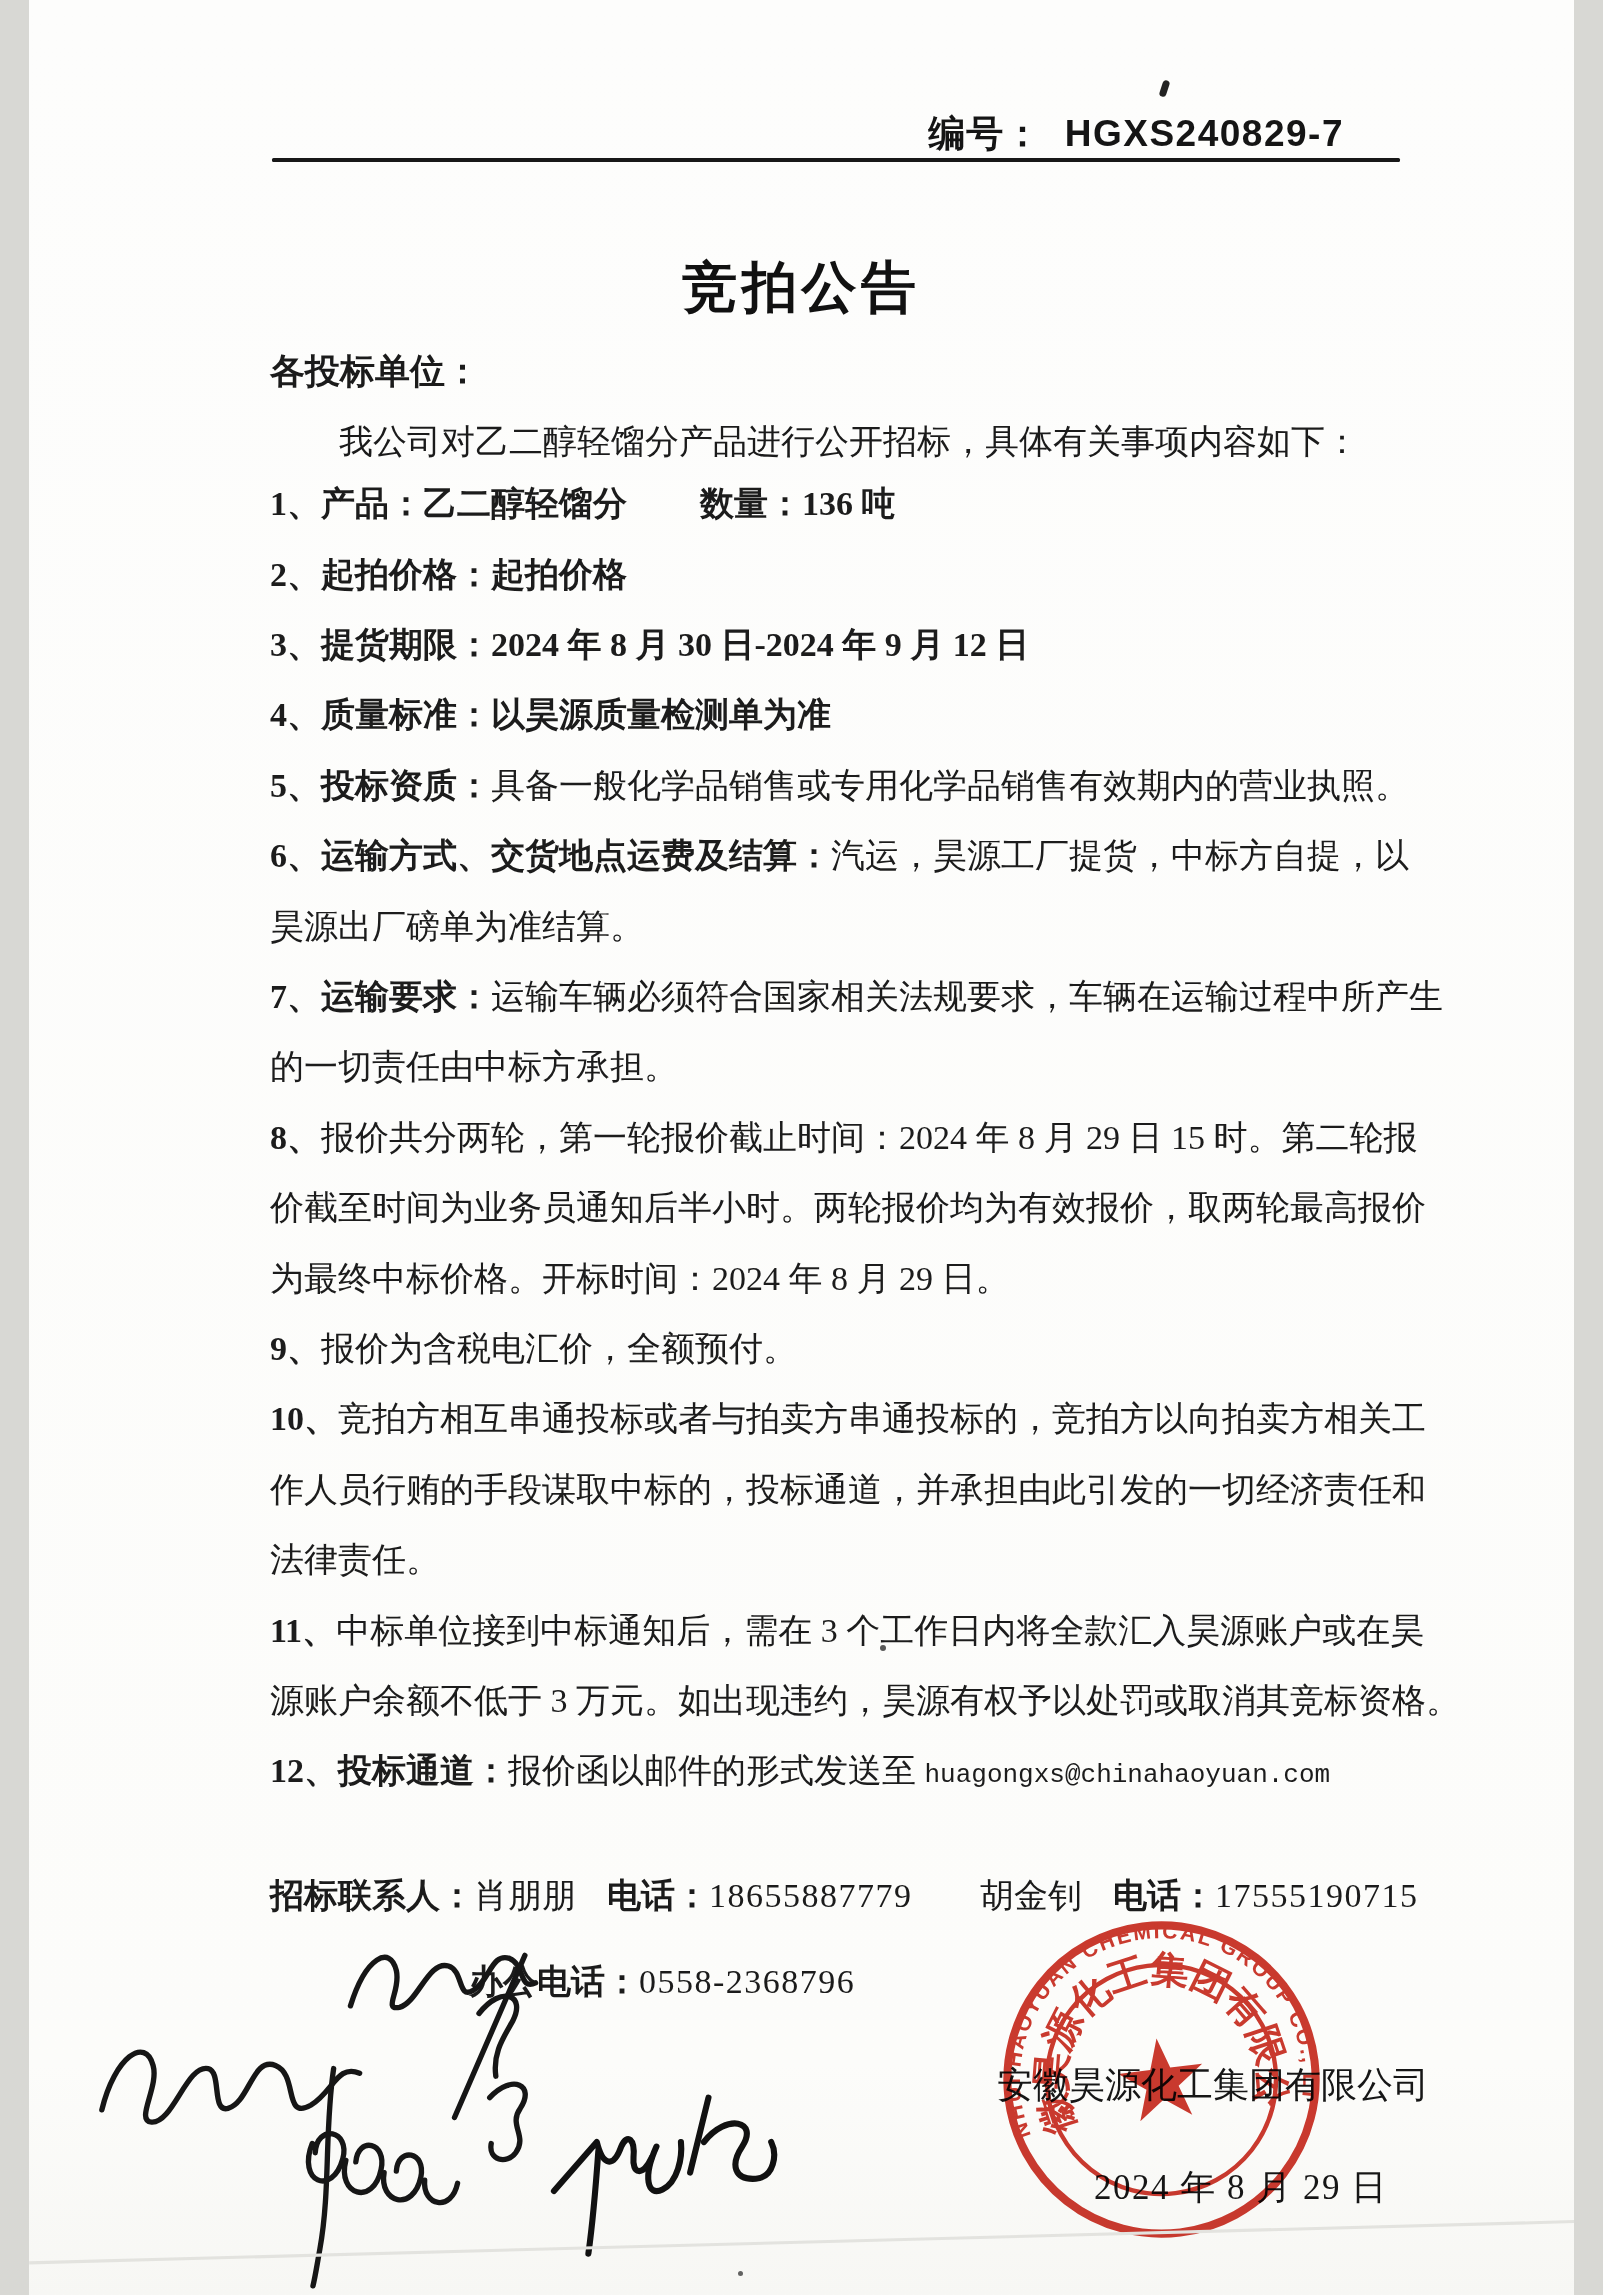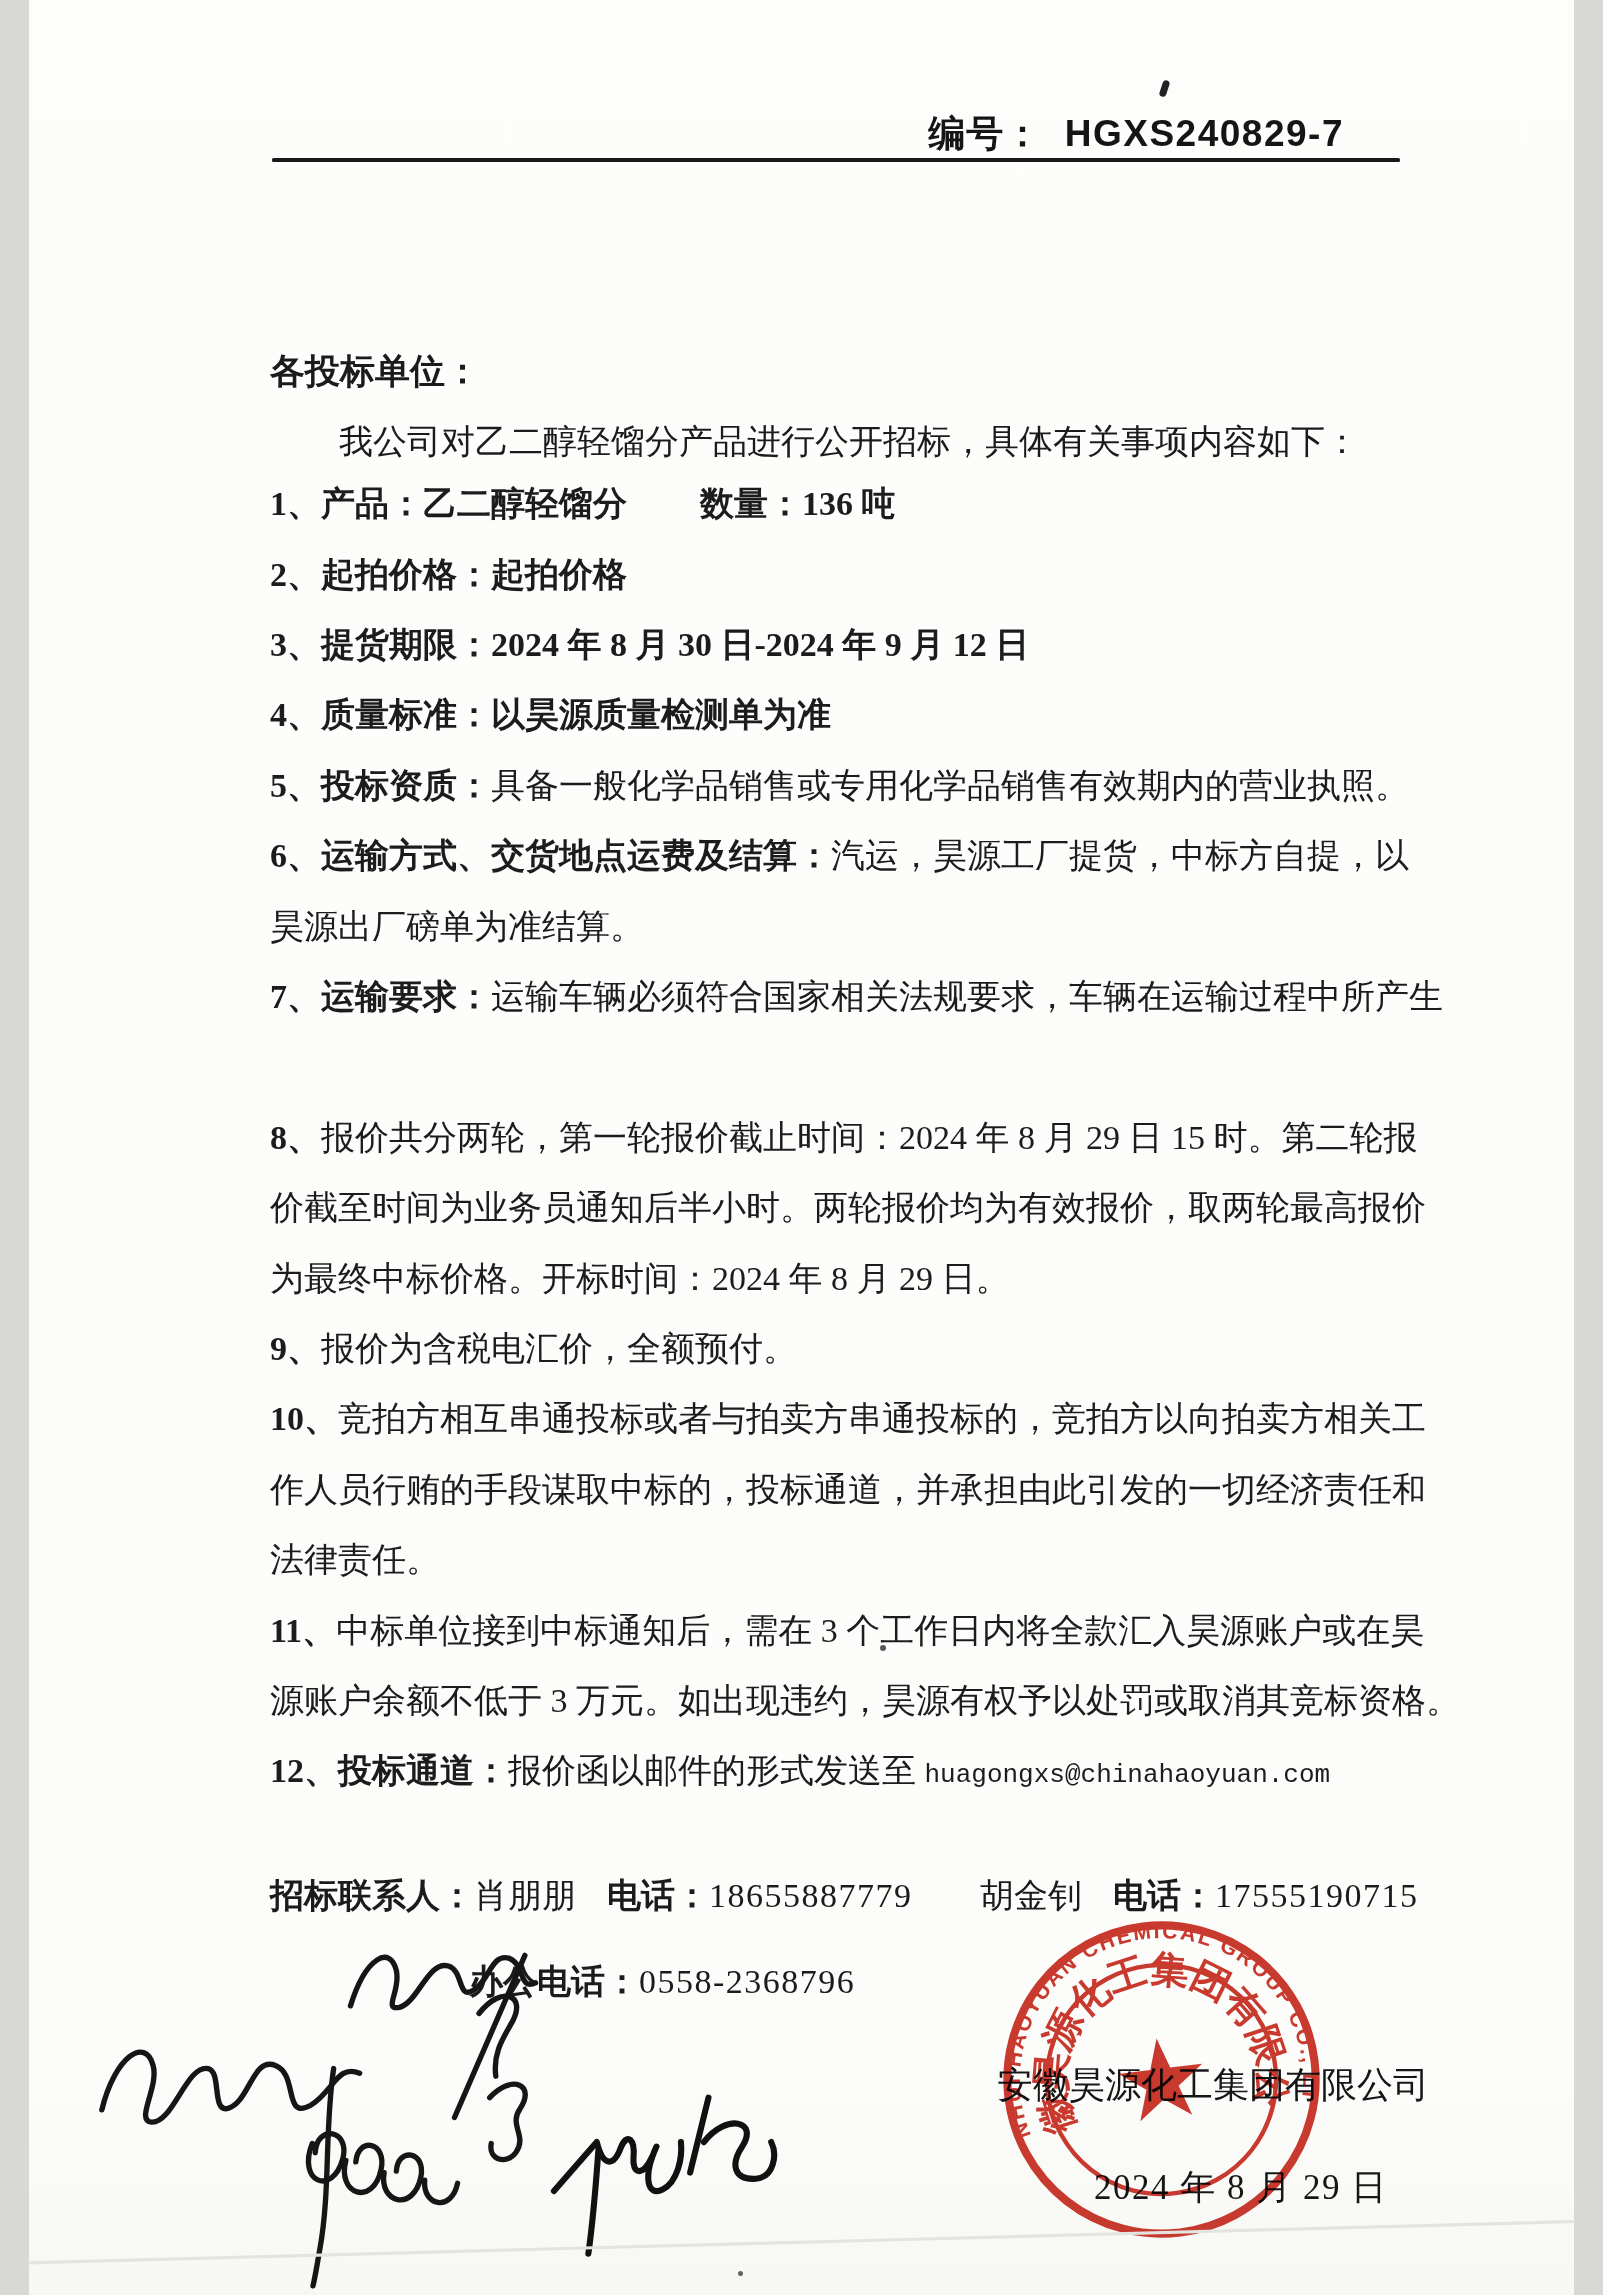--- a/index.html
+++ b/index.html
@@ -48,32 +48,34 @@
 </head>
 <body>
 
 <div id="page">
 
   <div class="abs doc-no">
     <span>编号：</span><span class="val">HGXS240829-7</span>
   </div>
   <div class="abs rule"></div>
 
+  <div class="abs title">竞拍公告</div>
 
   <div class="abs greeting">各投标单位：</div>
   <div class="abs intro">我公司对乙二醇轻馏分产品进行公开招标，具体有关事项内容如下：</div>
 
   <div class="abs ln" style="top:481px"><span class="lbl">1、产品：</span><span class="vb">乙二醇轻馏分</span><span class="gap"></span><span class="lbl">数量：</span><span class="vb">136 吨</span></div>
   <div class="abs ln" style="top:552px"><span class="lbl">2、起拍价格：</span><span class="vb">起拍价格</span></div>
   <div class="abs ln" style="top:622px"><span class="lbl">3、提货期限：</span><span class="vb">2024 年 8 月 30 日-2024 年 9 月 12 日</span></div>
   <div class="abs ln" style="top:692px"><span class="lbl">4、质量标准：</span><span class="vb">以昊源质量检测单为准</span></div>
   <div class="abs ln" style="top:763px"><span class="lbl">5、投标资质：</span><span>具备一般化学品销售或专用化学品销售有效期内的营业执照。</span></div>
   <div class="abs ln" style="top:833px"><span class="lbl">6、运输方式、交货地点运费及结算：</span><span>汽运，昊源工厂提货，中标方自提，以</span></div>
   <div class="abs ln" style="top:904px"><span>昊源出厂磅单为准结算。</span></div>
   <div class="abs ln" style="top:974px"><span class="lbl">7、运输要求：</span><span>运输车辆必须符合国家相关法规要求，车辆在运输过程中所产生</span></div>
+  <div class="abs ln" style="top:1044px"><span>的一切责任由中标方承担。</span></div>
   <div class="abs ln" style="top:1115px"><span class="lbl">8、</span><span>报价共分两轮，第一轮报价截止时间：2024 年 8 月 29 日 15 时。第二轮报</span></div>
   <div class="abs ln" style="top:1185px"><span>价截至时间为业务员通知后半小时。两轮报价均为有效报价，取两轮最高报价</span></div>
   <div class="abs ln" style="top:1256px"><span>为最终中标价格。开标时间：2024 年 8 月 29 日。</span></div>
   <div class="abs ln" style="top:1326px"><span class="lbl">9、</span><span>报价为含税电汇价，全额预付。</span></div>
   <div class="abs ln" style="top:1396px"><span class="lbl">10、</span><span>竞拍方相互串通投标或者与拍卖方串通投标的，竞拍方以向拍卖方相关工</span></div>
   <div class="abs ln" style="top:1467px"><span>作人员行贿的手段谋取中标的，投标通道，并承担由此引发的一切经济责任和</span></div>
   <div class="abs ln" style="top:1537px"><span>法律责任。</span></div>
   <div class="abs ln" style="top:1608px"><span class="lbl">11、</span><span>中标单位接到中标通知后，需在 3 个工作日内将全款汇入昊源账户或在昊</span></div>
   <div class="abs ln" style="top:1678px"><span>源账户余额不低于 3 万元。如出现违约，昊源有权予以处罚或取消其竞标资格。</span></div>
   <div class="abs ln" style="top:1748px"><span class="lbl">12、投标通道：</span><span>报价函以邮件的形式发送至 </span><span class="email">huagongxs@chinahaoyuan.com</span></div>

